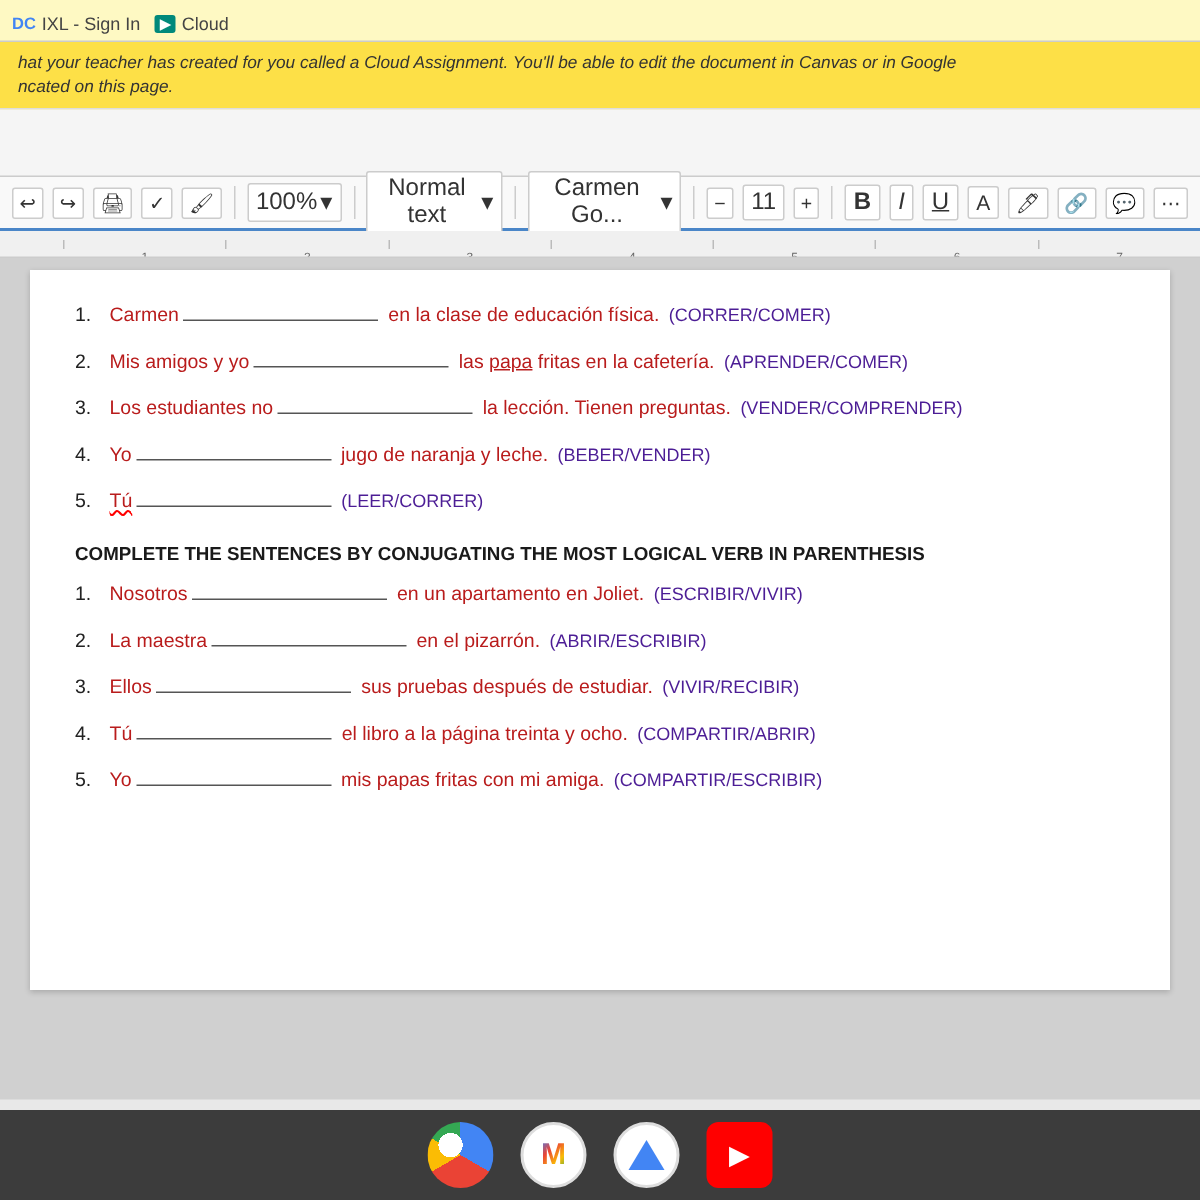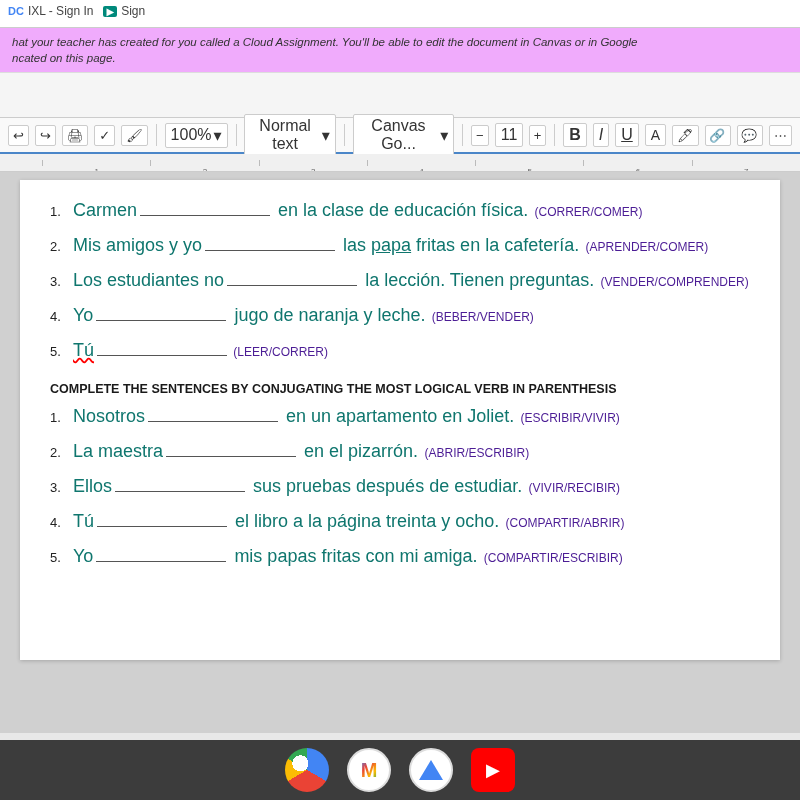--- a/index.html
+++ b/index.html
@@ -7,39 +7,39 @@
       width: 800px;
       height: 800px;
       overflow: hidden;
       font-family: Arial, sans-serif;
       background: #e8e8e8;
       position: relative;
     }
 
     
     .browser-bar {
-      background: #ffffff;
+      background: #fef9c3;
       border-bottom: 1px solid #ccc;
       padding: 4px 8px;
       display: flex;
-      align-items: flex-start;
+      align-items: flex-end;
       gap: 10px;
       height: 28px;
     }
     .browser-bar-item {
       font-size: 12px;
       color: #444;
       display: flex;
       align-items: center;
       gap: 4px;
     }
 
     
     .info-banner {
-      background: #f0abfc;
+      background: #fde047;
       border-bottom: 1px solid #ddd;
       padding: 6px 12px;
       font-size: 11.5px;
       color: #333;
       font-style: italic;
       line-height: 1.4;
     }
 
     
     .toolbar-spacer {
@@ -145,22 +145,22 @@
       display: flex;
       align-items: baseline;
       flex-wrap: wrap;
       gap: 3px;
     }
     .sentence-num {
       min-width: 20px;
       font-size: 13px;
     }
     .sentence-text {
-      font-size: 18px;
-      color: #0f766e;
+      font-size: 13px;
+      color: #b91c1c;
     }
     .blank-line {
       display: inline-block;
       border-bottom: 1px solid #555;
       min-width: 120px;
       height: 14px;
       vertical-align: bottom;
     }
     .blank-line.medium { min-width: 130px; }
     .verb-hint {
@@ -233,21 +233,21 @@
 </head>
 <body>
 
 <div class="browser-bar">
   <span class="browser-bar-item">
     <span style="color:#4285f4;font-weight:bold;font-size:11px;">DC</span>
     <span>IXL - Sign In</span>
   </span>
   <span class="browser-bar-item">
     <span style="background:#00897b;color:white;border-radius:2px;padding:0 3px;font-size:10px;">▶</span>
-    <span>Sign</span>
+    <span>Cloud</span>
   </span>
 </div>
 
 <div class="info-banner">
   <div>hat your teacher has created for you called a Cloud Assignment. You'll be able to edit the document in Canvas or in Google</div>
   <div>ncated on this page.</div>
 </div>
 
 <div class="toolbar-spacer"></div>
 
@@ -262,21 +262,21 @@
     <span>100%</span>
     <span>▾</span>
   </button>
   <div class="toolbar-sep"></div>
   <button class="toolbar-btn">
     <span>Normal text</span>
     <span>▾</span>
   </button>
   <div class="toolbar-sep"></div>
   <button class="toolbar-btn">
-    <span>Canvas Go...</span>
+    <span>Carmen Go...</span>
     <span>▾</span>
   </button>
   <div class="toolbar-sep"></div>
   <button class="toolbar-btn icon-only">−</button>
   <span class="toolbar-btn" style="min-width:28px;text-align:center;">11</span>
   <button class="toolbar-btn icon-only">+</button>
   <div class="toolbar-sep"></div>
   <button class="toolbar-btn toolbar-bold">B</button>
   <button class="toolbar-btn toolbar-italic">I</button>
   <button class="toolbar-btn toolbar-underline">U</button>

